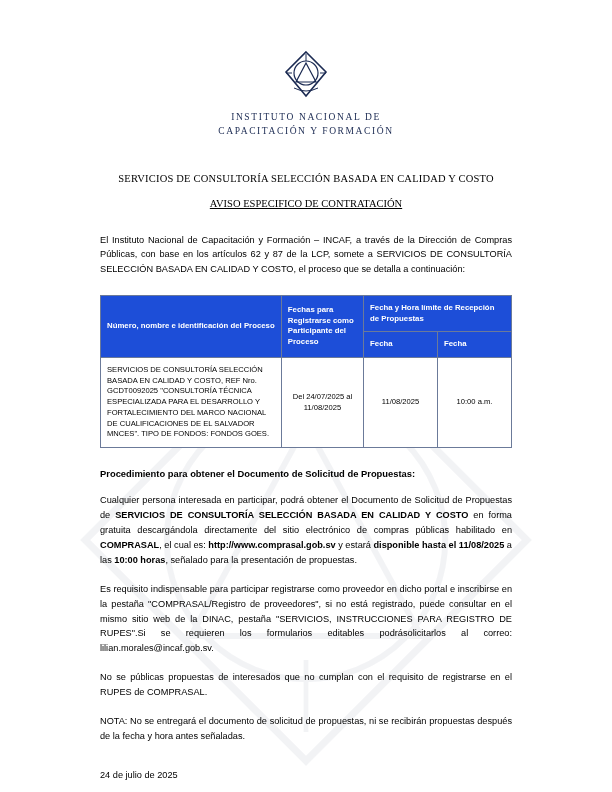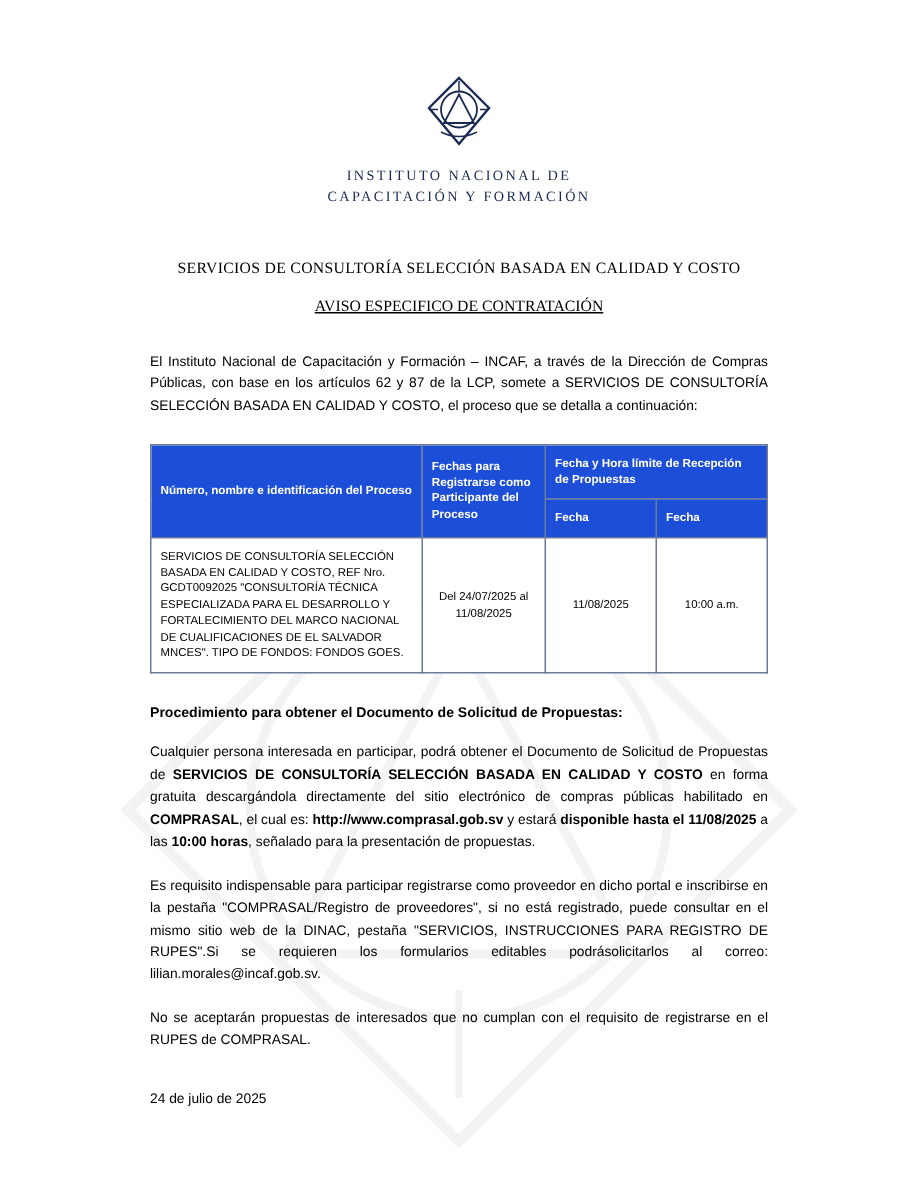--- a/index.html
+++ b/index.html
@@ -215,18 +215,19 @@
   <div class="section-title">Procedimiento para obtener el Documento de Solicitud de Propuestas:</div>
 
   <p class="body">
     <span>Cualquier persona interesada en participar, podrá obtener el Documento de Solicitud de Propuestas de </span><b>SERVICIOS DE CONSULTORÍA SELECCIÓN BASADA EN CALIDAD Y COSTO</b><span> en forma gratuita descargándola directamente del sitio electrónico de compras públicas habilitado en </span><b>COMPRASAL</b><span>, el cual es: </span><b class="mono-link">http://www.comprasal.gob.sv</b><span> y estará </span><b>disponible hasta el 11/08/2025</b><span> a las </span><b>10:00 horas</b><span>, señalado para la presentación de propuestas.</span>
   </p>
 
   <p class="body">
     <span>Es requisito indispensable para participar registrarse como proveedor en dicho portal e inscribirse en la pestaña "COMPRASAL/Registro de proveedores", si no está registrado, puede consultar en el mismo sitio web de la DINAC, pestaña "SERVICIOS, INSTRUCCIONES PARA REGISTRO DE RUPES".Si se requieren los formularios editables podrásolicitarlos al correo: </span><span>lilian.morales@incaf.gob.sv</span><span>.</span>
   </p>
 
-  <p class="body">No se aceptarán propuestas de interesados que no cumplan con el requisito de registrarse en el RUPES de COMPRASAL.</p>
-
+  <p class="body">No se públicas propuestas de interesados que no cumplan con el requisito de registrarse en el RUPES de COMPRASAL.</p>
+
+  <p class="body">NOTA: No se entregará el documento de solicitud de propuestas, ni se recibirán propuestas después de la fecha y hora antes señaladas.</p>
 
   <div class="date-line">24 de julio de 2025</div>
 
 </div>
 
 </body></html>

